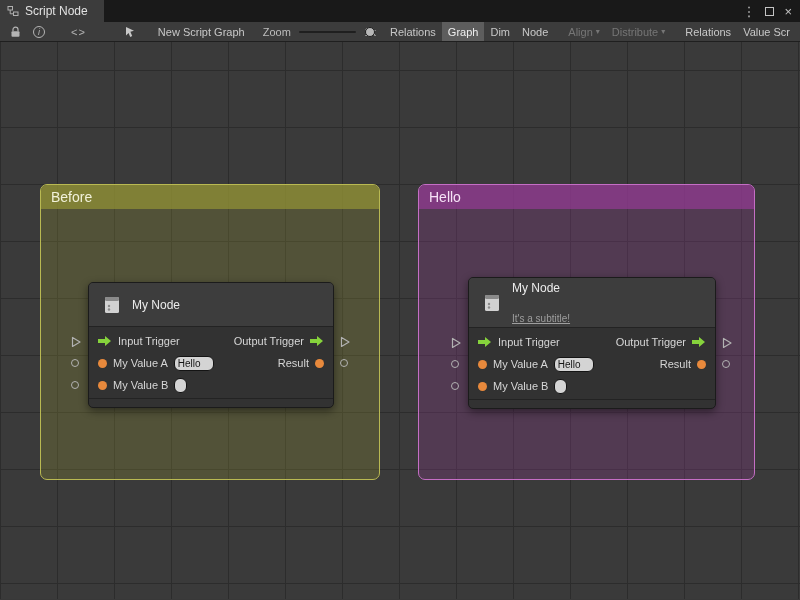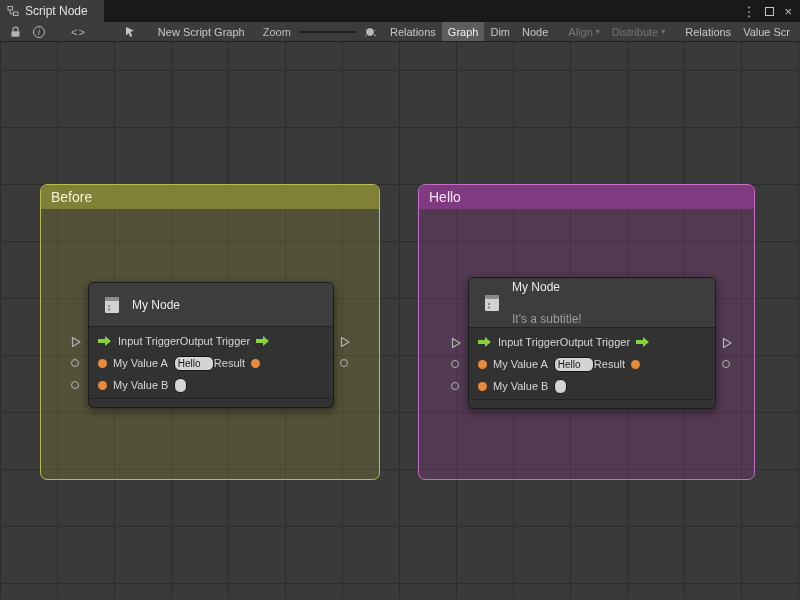--- a/index.html
+++ b/index.html
@@ -60,23 +60,23 @@
   
   .node {
     position:absolute; background:#323232; border:1px solid #1b1b1b; border-radius:5px;
     box-shadow:0 3px 9px rgba(0,0,0,.45); font-size:11px; color:#d6d6d6;
   }
   .node-header {
     display:flex; align-items:center; gap:9px; padding:0 12px;
     background:#3d3d3d; border-bottom:1px solid #232323; border-radius:4px 4px 0 0;
   }
   .node-title { font-size:12px; color:#ececec; }
-  .node-subtitle { font-size:12px; color:#9e9e9e; margin-top:18px; }
+  .node-subtitle { font-size:10px; color:#9e9e9e; margin-top:18px;text-decoration:underline; }
   .node-ports { padding:3px 0 2px 0; }
-  .port-row { height:22px; display:flex; align-items:center; padding:0 9px; }
+  .port-row { height:22px; display:flex; align-items:center; justify-content:space-between; padding:0 9px; }
   .pside { display:flex; align-items:center; gap:6px; }
   .flow-arrow { color:var(--flow-port,#86d33c); display:block; }
   .value-dot { width:9px; height:9px; border-radius:50%; background:var(--value-port,#e8893c); display:inline-block; }
   .field {
     height:15px; background:#d4d4d4; border:1px solid #141414; border-radius:6px;
     color:#141414; font-size:10px; padding:0 3px; font-family:"Liberation Sans",sans-serif;
   }
   .field-sm { width:40px; }
   .field-xs { width:13px; }
   .node-footer { height:9px; border-top:1px solid #232323; }

